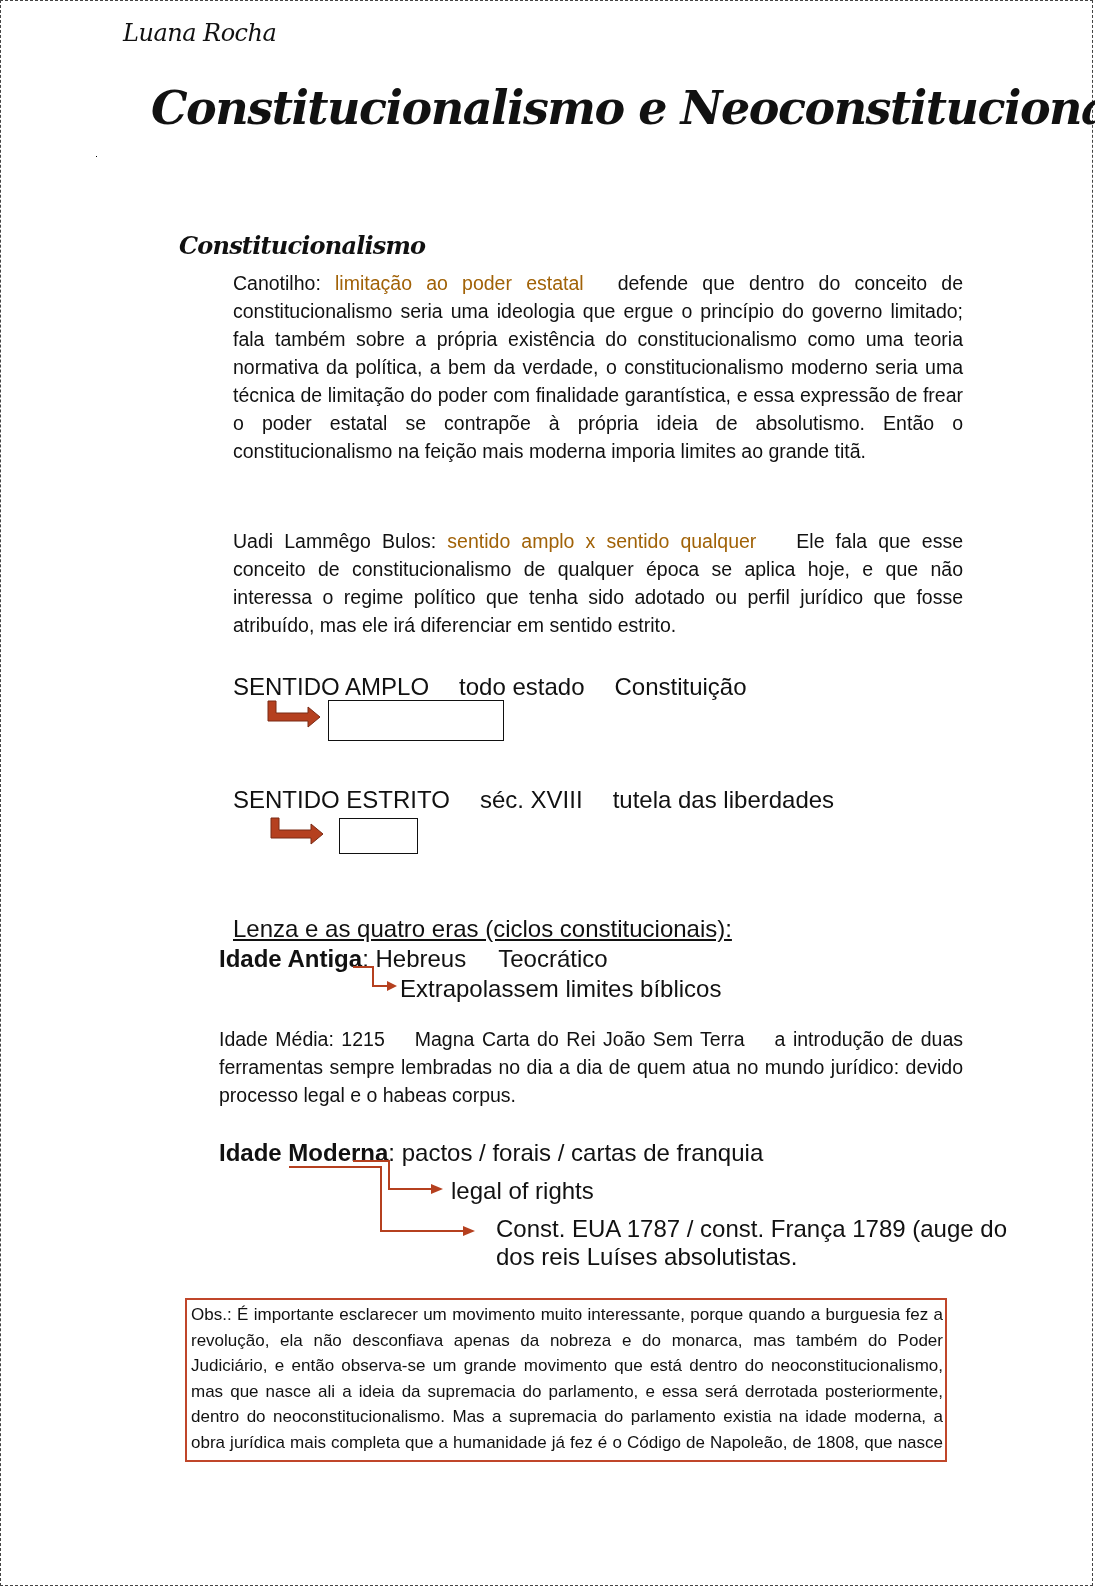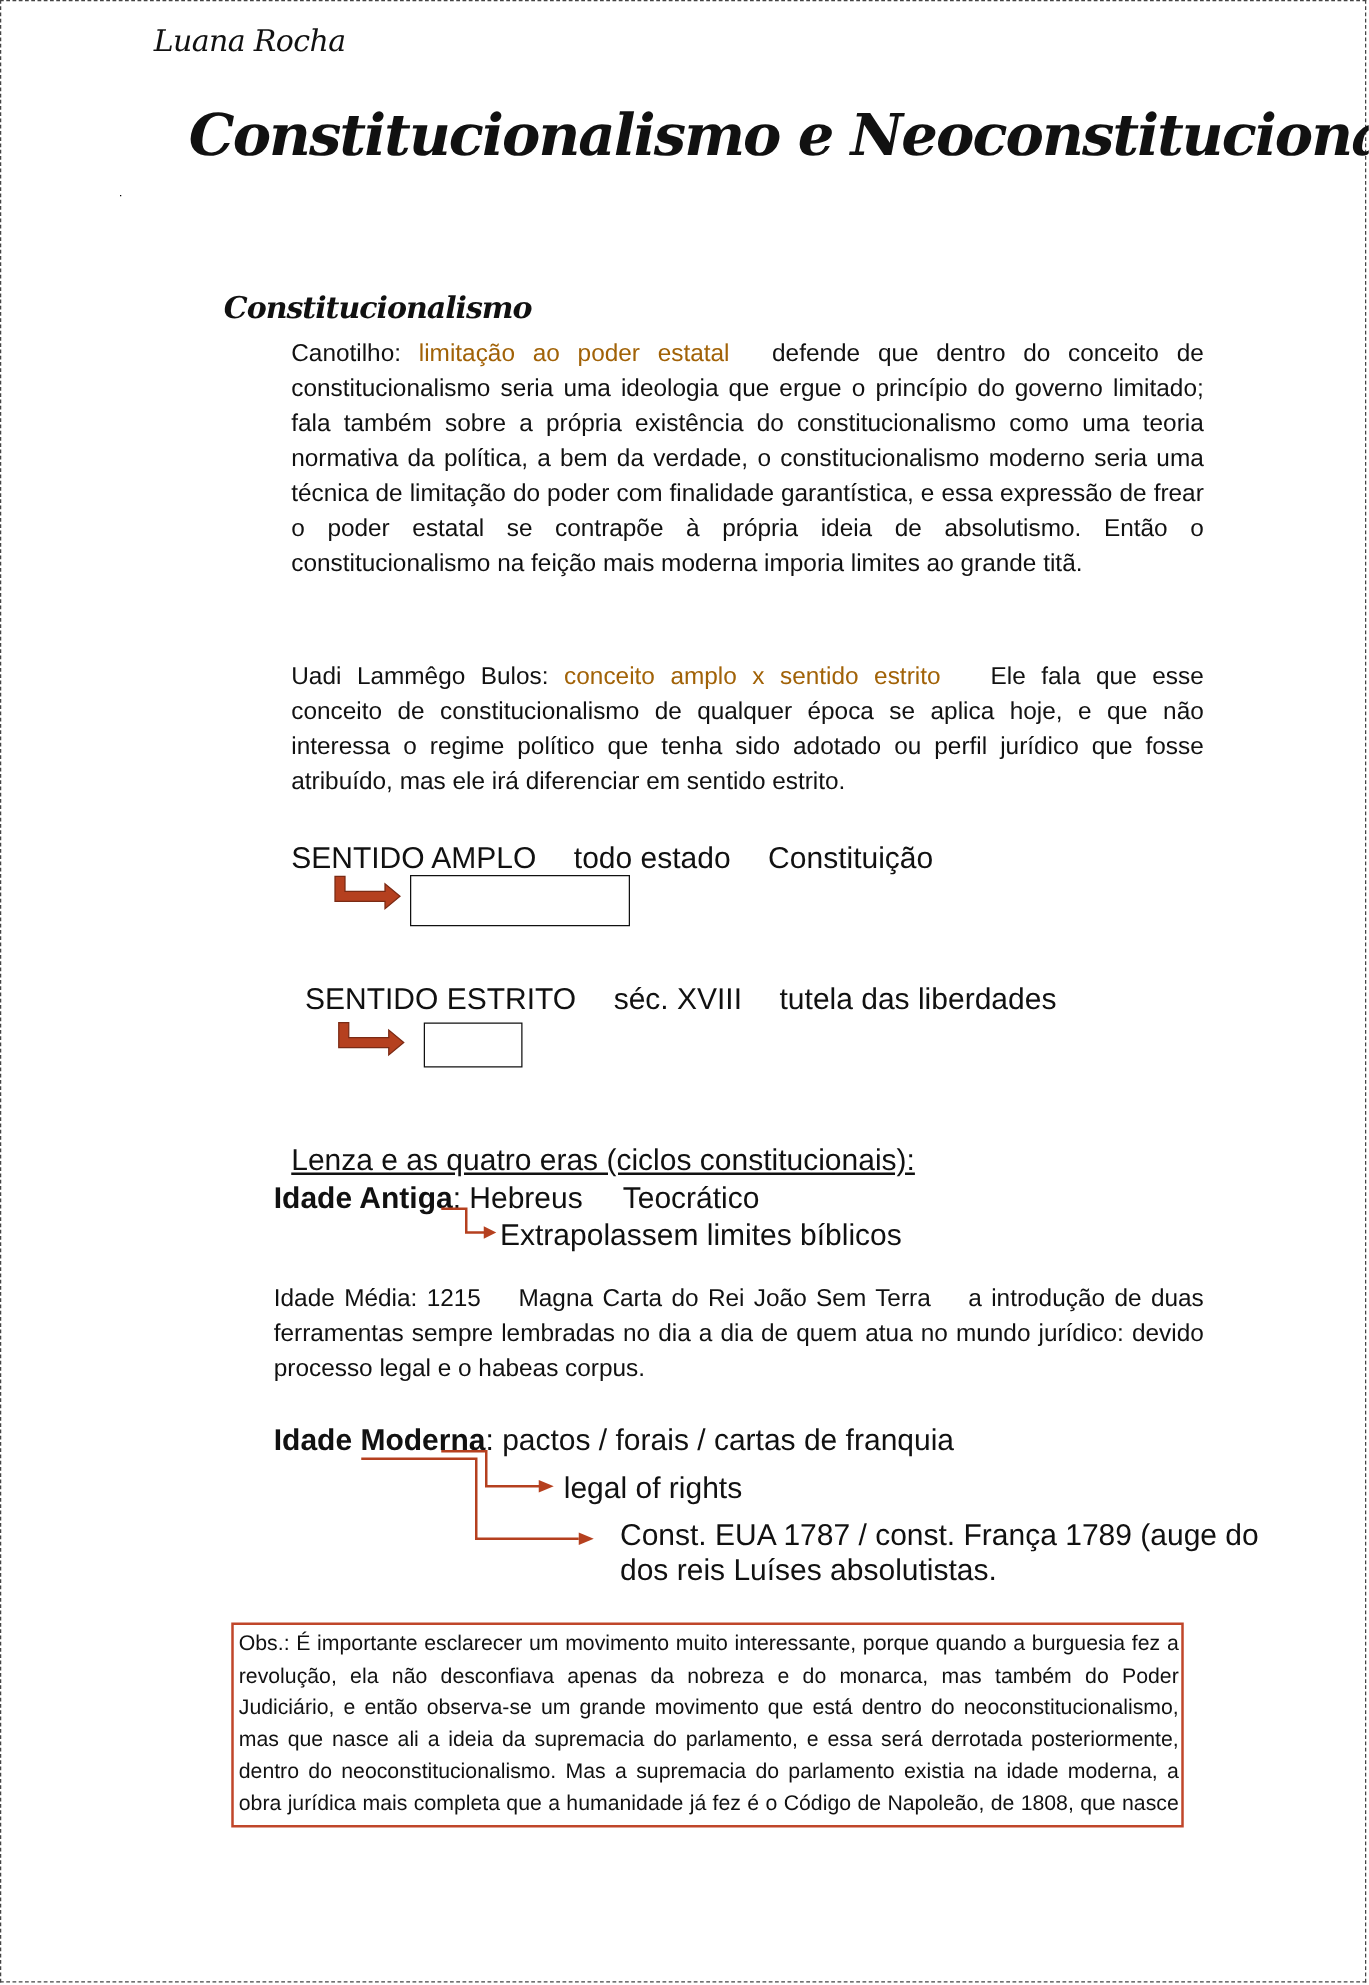--- a/index.html
+++ b/index.html
@@ -42,30 +42,30 @@
   <div class="title">Constitucionalismo e Neoconstitucionalismo</div>
   <div class="dot"></div>
 
   <div class="section-h">Constitucionalismo</div>
 
   <div class="para p1">
     <b>Canotilho</b><span>: </span><span class="accent">limitação ao poder estatal</span><span class="gap" style="width:34px"></span><span>defende que dentro do conceito de constitucionalismo seria uma ideologia que ergue o princípio do governo limitado; fala também sobre a própria existência do constitucionalismo como uma teoria normativa da política, a bem da verdade, o constitucionalismo moderno seria uma técnica de limitação do poder com finalidade garantística, e essa expressão de frear o poder estatal se contrapõe à própria ideia de absolutismo. Então o constitucionalismo na feição mais moderna imporia limites ao grande titã.</span>
   </div>
 
   <div class="para p2">
-    <b>Uadi Lammêgo Bulos</b><span>: </span><span class="accent">conceito amplo x sentido estrito</span><span class="gap" style="width:40px"></span><span>Ele fala que esse conceito de constitucionalismo de qualquer época se aplica hoje, e que não interessa o regime político que tenha sido adotado ou perfil jurídico que fosse atribuído, mas ele irá diferenciar em sentido estrito.</span>
+    <b>Uadi Lammêgo Bulos</b><span>: </span><span class="accent">sentido amplo x sentido qualquer</span><span class="gap" style="width:40px"></span><span>Ele fala que esse conceito de constitucionalismo de qualquer época se aplica hoje, e que não interessa o regime político que tenha sido adotado ou perfil jurídico que fosse atribuído, mas ele irá diferenciar em sentido estrito.</span>
   </div>
 
   <div class="line" style="left:232px; top:672px;"><span>SENTIDO AMPLO</span><span class="gap" style="width:30px"></span><span>todo estado</span><span class="gap" style="width:30px"></span><span>Constituição</span></div>
   <svg class="thick-arrow" style="left:263px; top:698px;" width="60" height="30">
     <path d="M4 2 L12 2 L12 14 L44 14 L44 8 L56 18 L44 28 L44 22 L4 22 Z" fill="#b5401f" stroke="#7a2a14" stroke-width="1"></path>
   </svg>
   <div class="box" style="left:327px; top:699px; width:174px; height:39px;"></div>
 
-  <div class="line" style="left:243px; top:785px;"><span>SENTIDO ESTRITO</span><span class="gap" style="width:30px"></span><span>séc. XVIII</span><span class="gap" style="width:30px"></span><span>tutela das liberdades</span></div>
+  <div class="line" style="left:232px; top:785px;"><span>SENTIDO ESTRITO</span><span class="gap" style="width:30px"></span><span>séc. XVIII</span><span class="gap" style="width:30px"></span><span>tutela das liberdades</span></div>
   <svg class="thick-arrow" style="left:266px; top:815px;" width="60" height="30">
     <path d="M4 2 L12 2 L12 14 L44 14 L44 8 L56 18 L44 28 L44 22 L4 22 Z" fill="#b5401f" stroke="#7a2a14" stroke-width="1"></path>
   </svg>
   <div class="box" style="left:338px; top:817px; width:77px; height:34px;"></div>
 
   <div class="line" style="left:232px; top:914px;text-decoration:underline;">Lenza e as quatro eras (ciclos constitucionais):</div>
   <div class="line" style="left:218px; top:944px;"><b>Idade Antiga</b><span>: </span><span>Hebreus</span><span class="gap" style="width:32px"></span><span>Teocrático</span></div>
   <svg style="position:absolute; left:350px; top:964px;" width="50" height="30">
     <path d="M2 2 L22 2 L22 21 L38 21" fill="none" stroke="#b5401f" stroke-width="2"></path>
     <path d="M36 16 L46 21 L36 26 Z" fill="#b5401f"></path>

